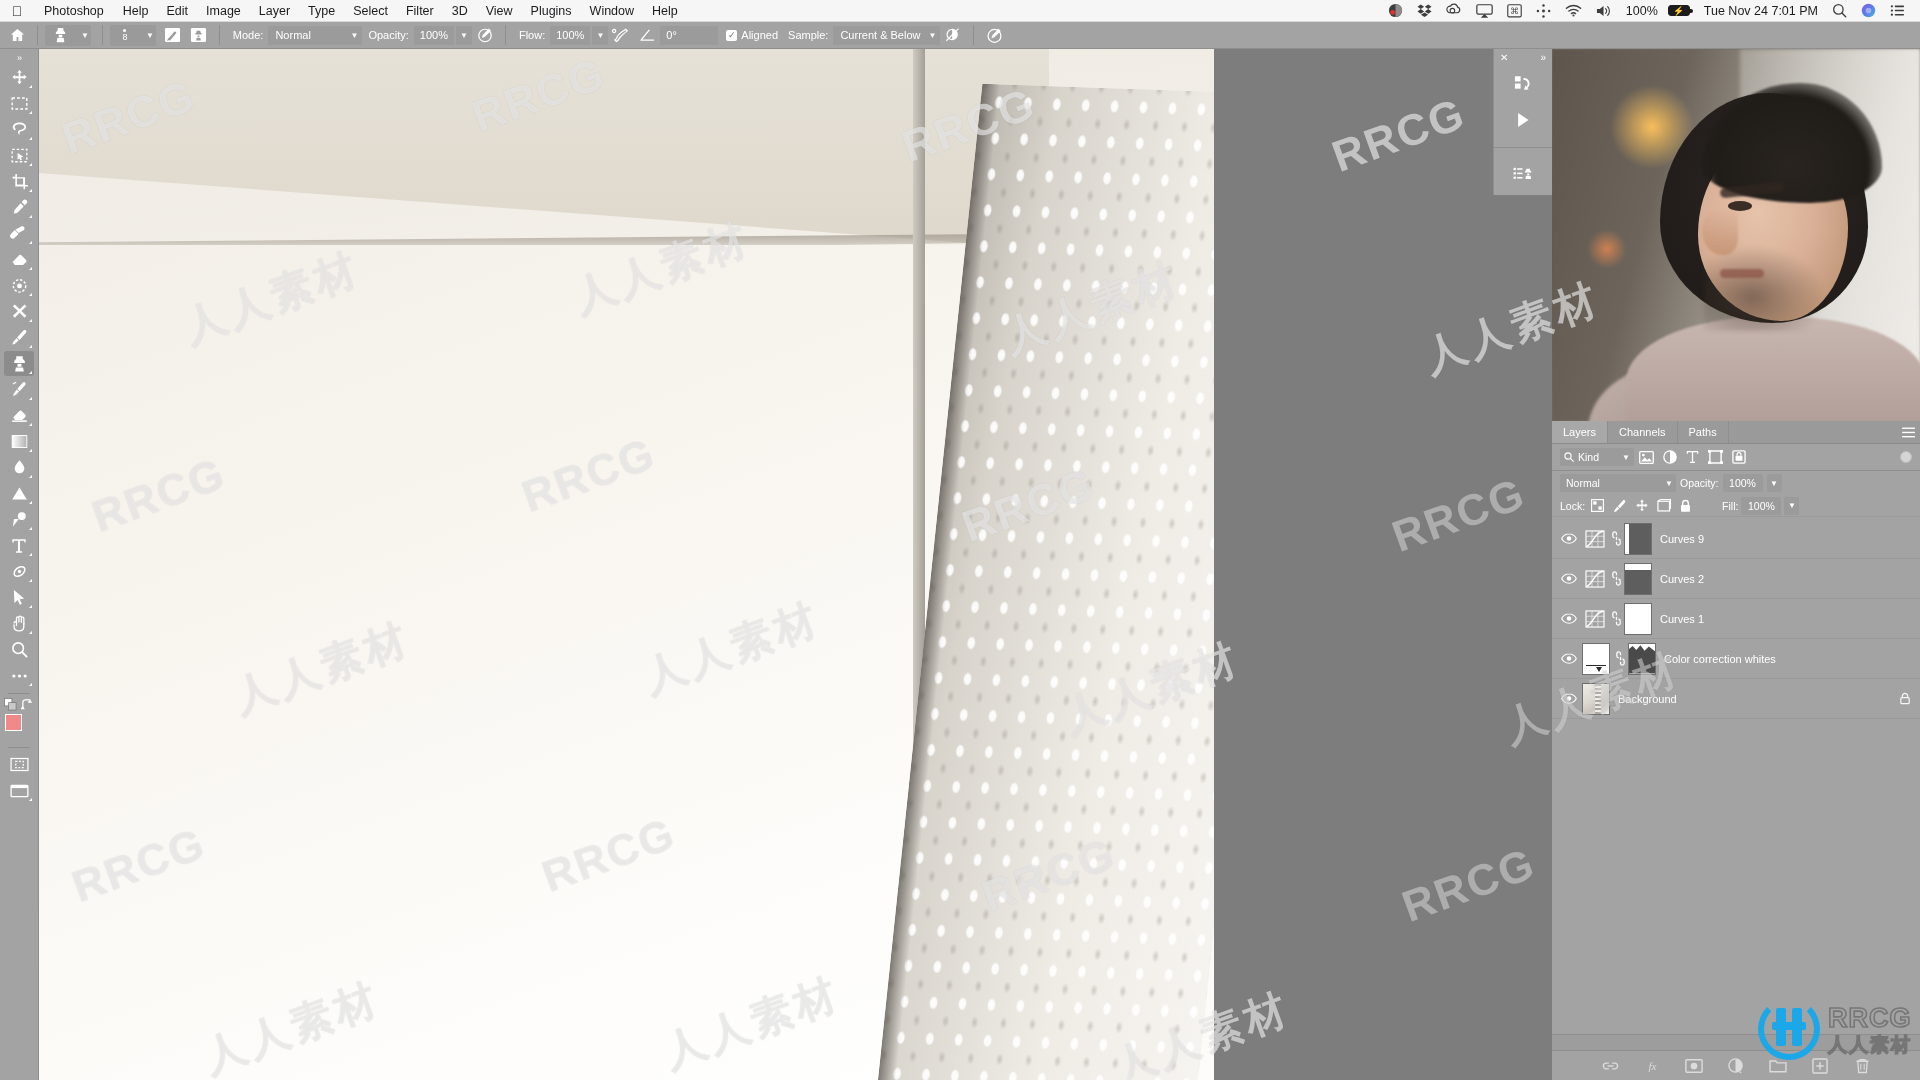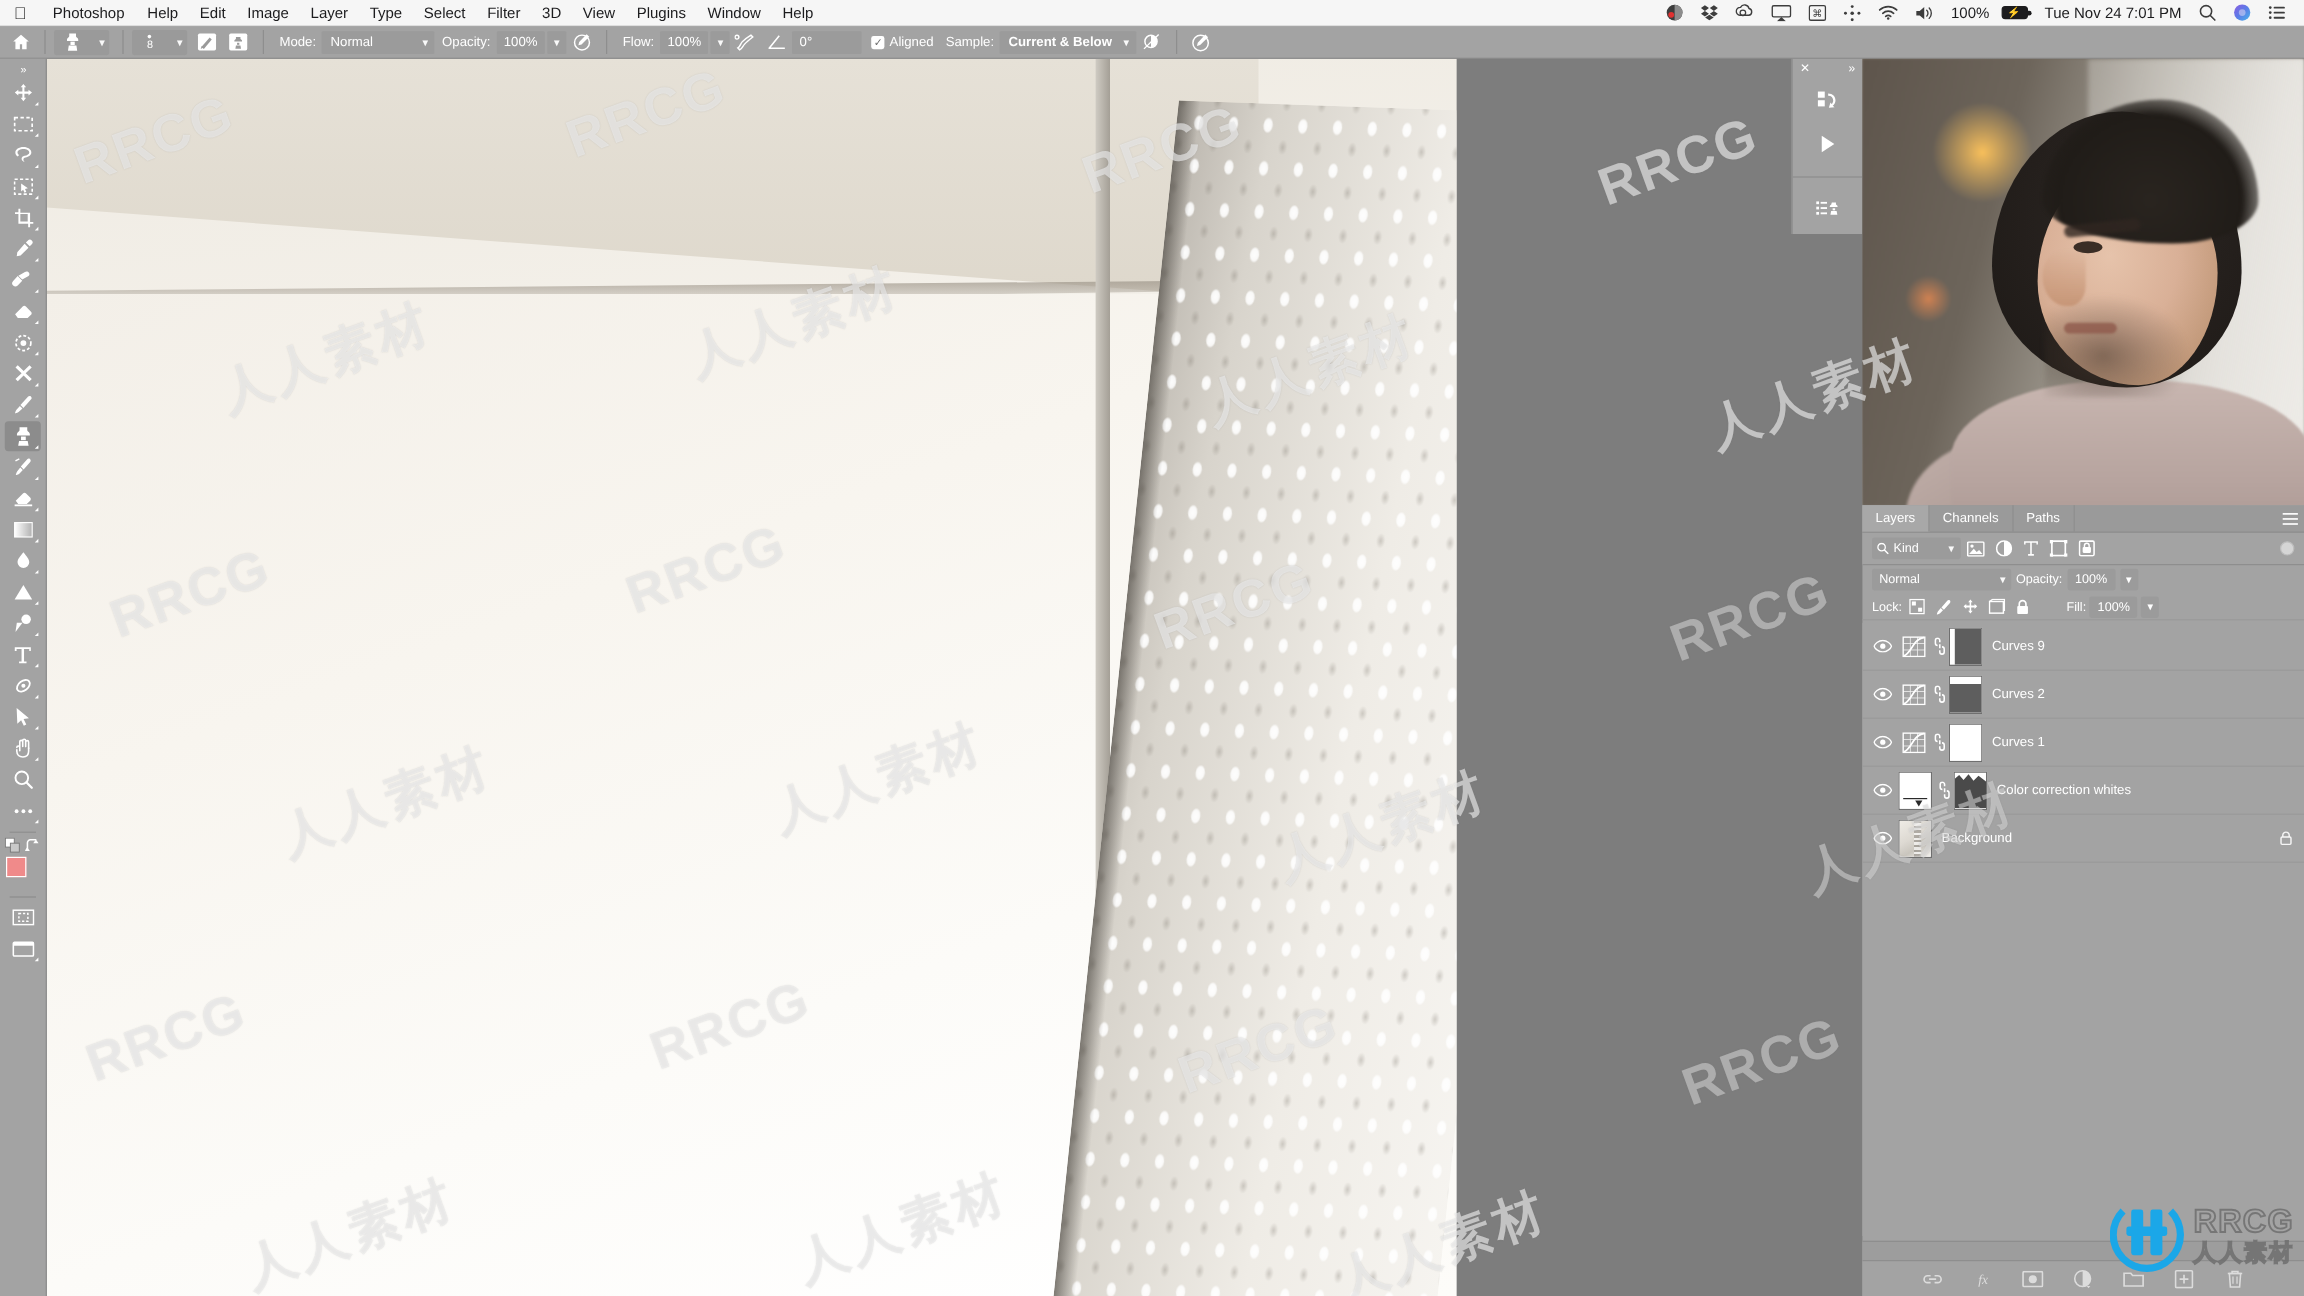--- a/index.html
+++ b/index.html
@@ -662,21 +662,21 @@
         </svg>
     </div>
     <div class="ob-field" style="min-width:58px;">
         <span>0°</span>
       </div>
     <div class="ob-check">
       <span class="chkbox">✓</span>
       <span>Aligned</span>
     </div>
     <div class="ob-label">Sample:</div>
-    <div class="ob-select" style="min-width:96px;font-weight:bold;">
+    <div class="ob-select" style="min-width:96px;">
       <span>Current &amp; Below</span>
       <span class="caret">▼</span>
     </div>
     <div class="ob-btn">
       <svg width="18" height="16" viewBox="0 0 19 17">
           <circle cx="8.6" cy="8" r="5.4" fill="none" stroke="#fff" stroke-width="1.3"></circle>
           <path d="M8.6 2.6a5.4 5.4 0 0 1 0 10.8z" fill="#fff"></path>
           <path d="M2.4 14.6 15.4 1.8" stroke="#fff" stroke-width="1.2"></path>
         </svg>
     </div>

